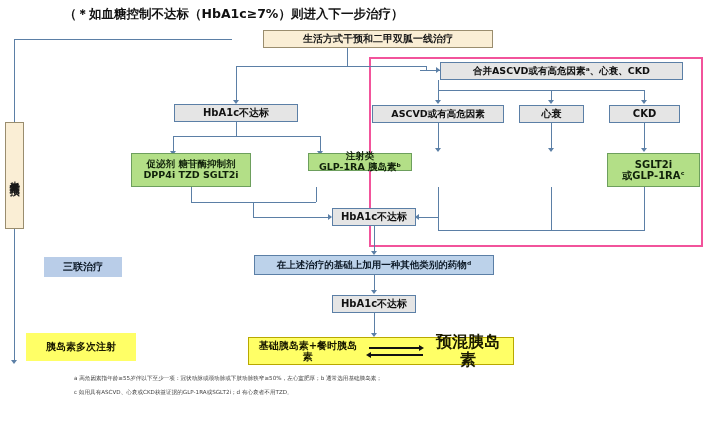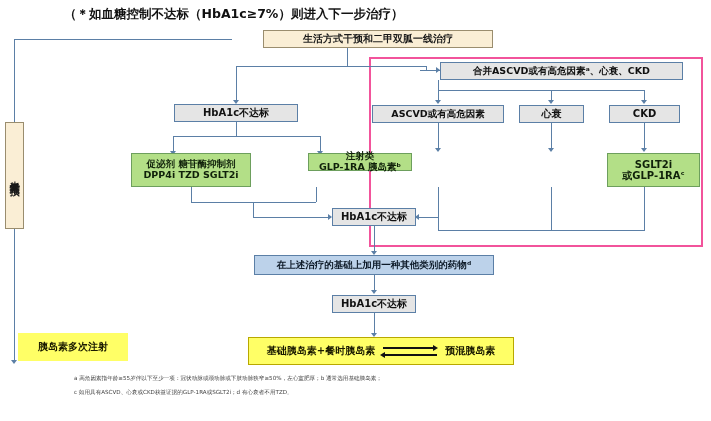--- a/index.html
+++ b/index.html
@@ -132,39 +132,40 @@
   <div class="abs ln lh" style="left:438px;top:217px;width:1px;"></div>
   <div class="abs ln lv" style="left:438px;top:217px;height:13px;"></div>
   <div class="abs ln lh" style="left:419px;top:217px;width:19px;"></div>
   <div class="arw arw-l" style="left:415px;top:214px;"></div>
 
   <div class="abs box b-white" style="left:332px;top:208px;width:84px;height:18px;font-size:10px;font-weight:bold;">HbA1c不达标</div>
 
   <div class="abs ln lv" style="left:374px;top:226px;height:27px;"></div>
   <div class="arw arw-d" style="left:371px;top:251px;"></div>
 
+  <div class="abs box b-bluelt" style="left:44px;top:257px;width:78px;height:20px;font-size:10px;font-weight:bold;">三联治疗</div>
   <div class="abs box b-blue" style="left:254px;top:255px;width:240px;height:20px;font-size:9.5px;font-weight:bold;">在上述治疗的基础上加用一种其他类别的药物ᵈ</div>
 
   <div class="abs ln lv" style="left:374px;top:275px;height:17px;"></div>
   <div class="arw arw-d" style="left:371px;top:290px;"></div>
 
   <div class="abs box b-white" style="left:332px;top:295px;width:84px;height:18px;font-size:10px;font-weight:bold;">HbA1c不达标</div>
 
   <div class="abs ln lv" style="left:374px;top:313px;height:22px;"></div>
   <div class="arw arw-d" style="left:371px;top:333px;"></div>
 
-  <div class="abs box b-yellowlt" style="left:18px;top:333px;width:110px;height:28px;font-size:10px;font-weight:bold;">胰岛素多次注射</div>
+  <div class="abs box b-yellowlt" style="left:26px;top:333px;width:110px;height:28px;font-size:10px;font-weight:bold;">胰岛素多次注射</div>
 
   <div class="abs box b-yellow" style="left:248px;top:337px;width:266px;height:28px;">
     <span style="font-size:10px;font-weight:bold;padding-left:6px;">基础胰岛素+餐时胰岛素</span>
     <span style="position:relative;width:70px;height:18px;display:inline-block;">
       <span class="abs blk" style="left:8px;top:5px;width:52px;height:1.5px;"></span>
       <span class="arw arw-bk-r" style="left:58px;top:3px;"></span>
       <span class="abs blk" style="left:10px;top:12px;width:52px;height:1.5px;"></span>
       <span class="arw arw-bk-l" style="left:5px;top:10px;"></span>
     </span>
-    <span style="font-size:10px;font-weight:bold;padding-right:6px;">预混胰岛素</span>
+    <span style="font-size:16px;font-weight:bold;padding-right:6px;">预混胰岛素</span>
   </div>
 
   <div class="abs note" style="left:74px;top:373px;">a 高危因素指年龄≥55岁伴以下至少一项：冠状动脉或颈动脉或下肢动脉狭窄≥50%，左心室肥厚；b 通常选用基础胰岛素；</div>
   <div class="abs note" style="left:74px;top:387px;">c 如用具有ASCVD、心衰或CKD获益证据的GLP-1RA或SGLT2i；d 有心衰者不用TZD。</div>
 
 </div>
 
 </body></html>

